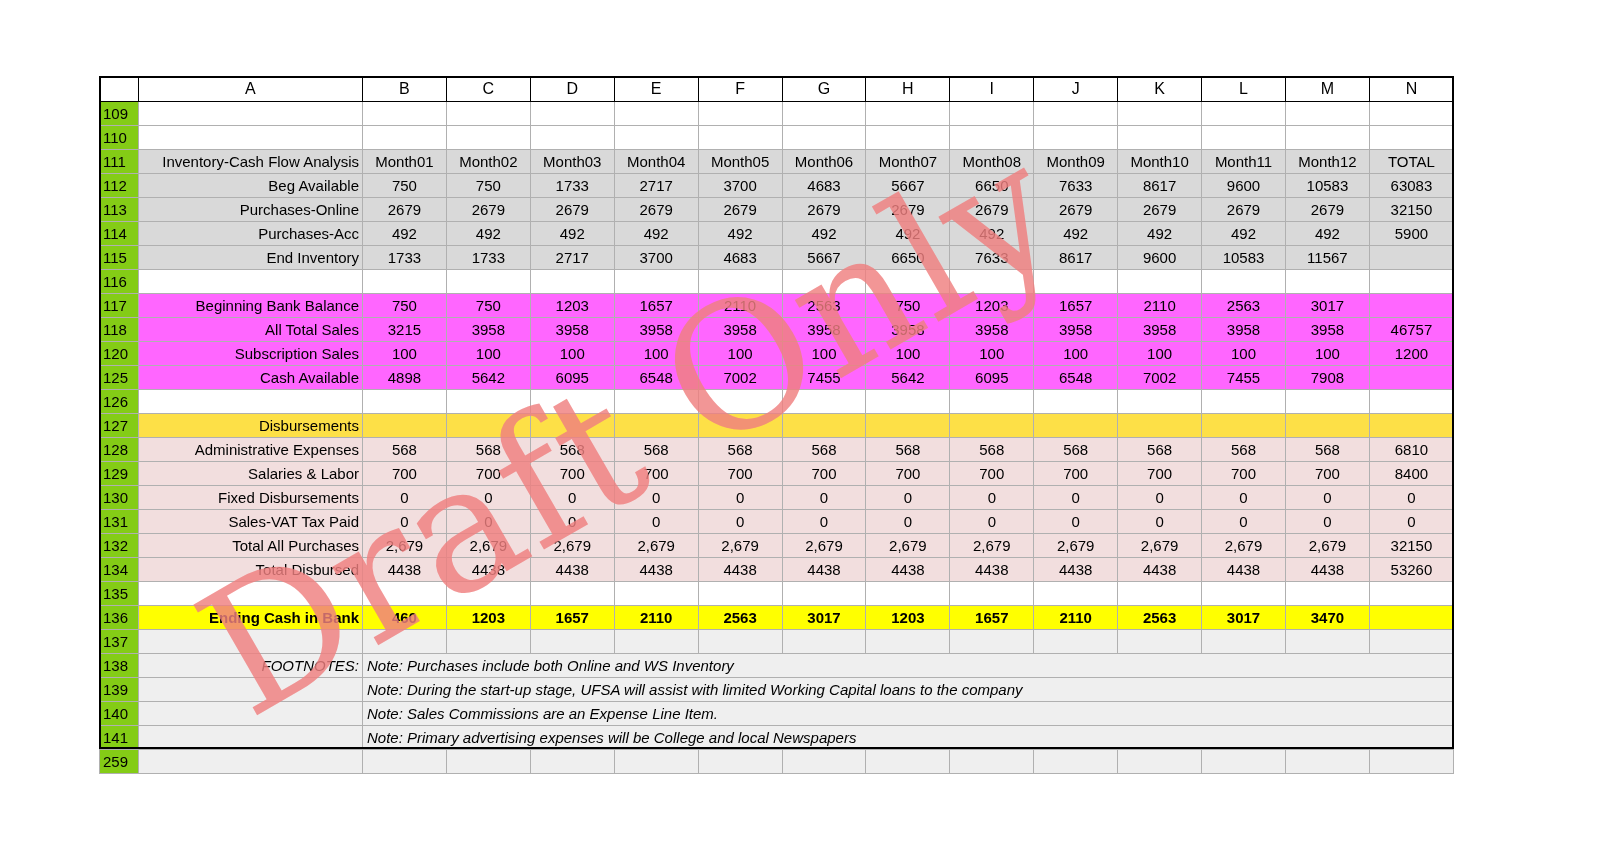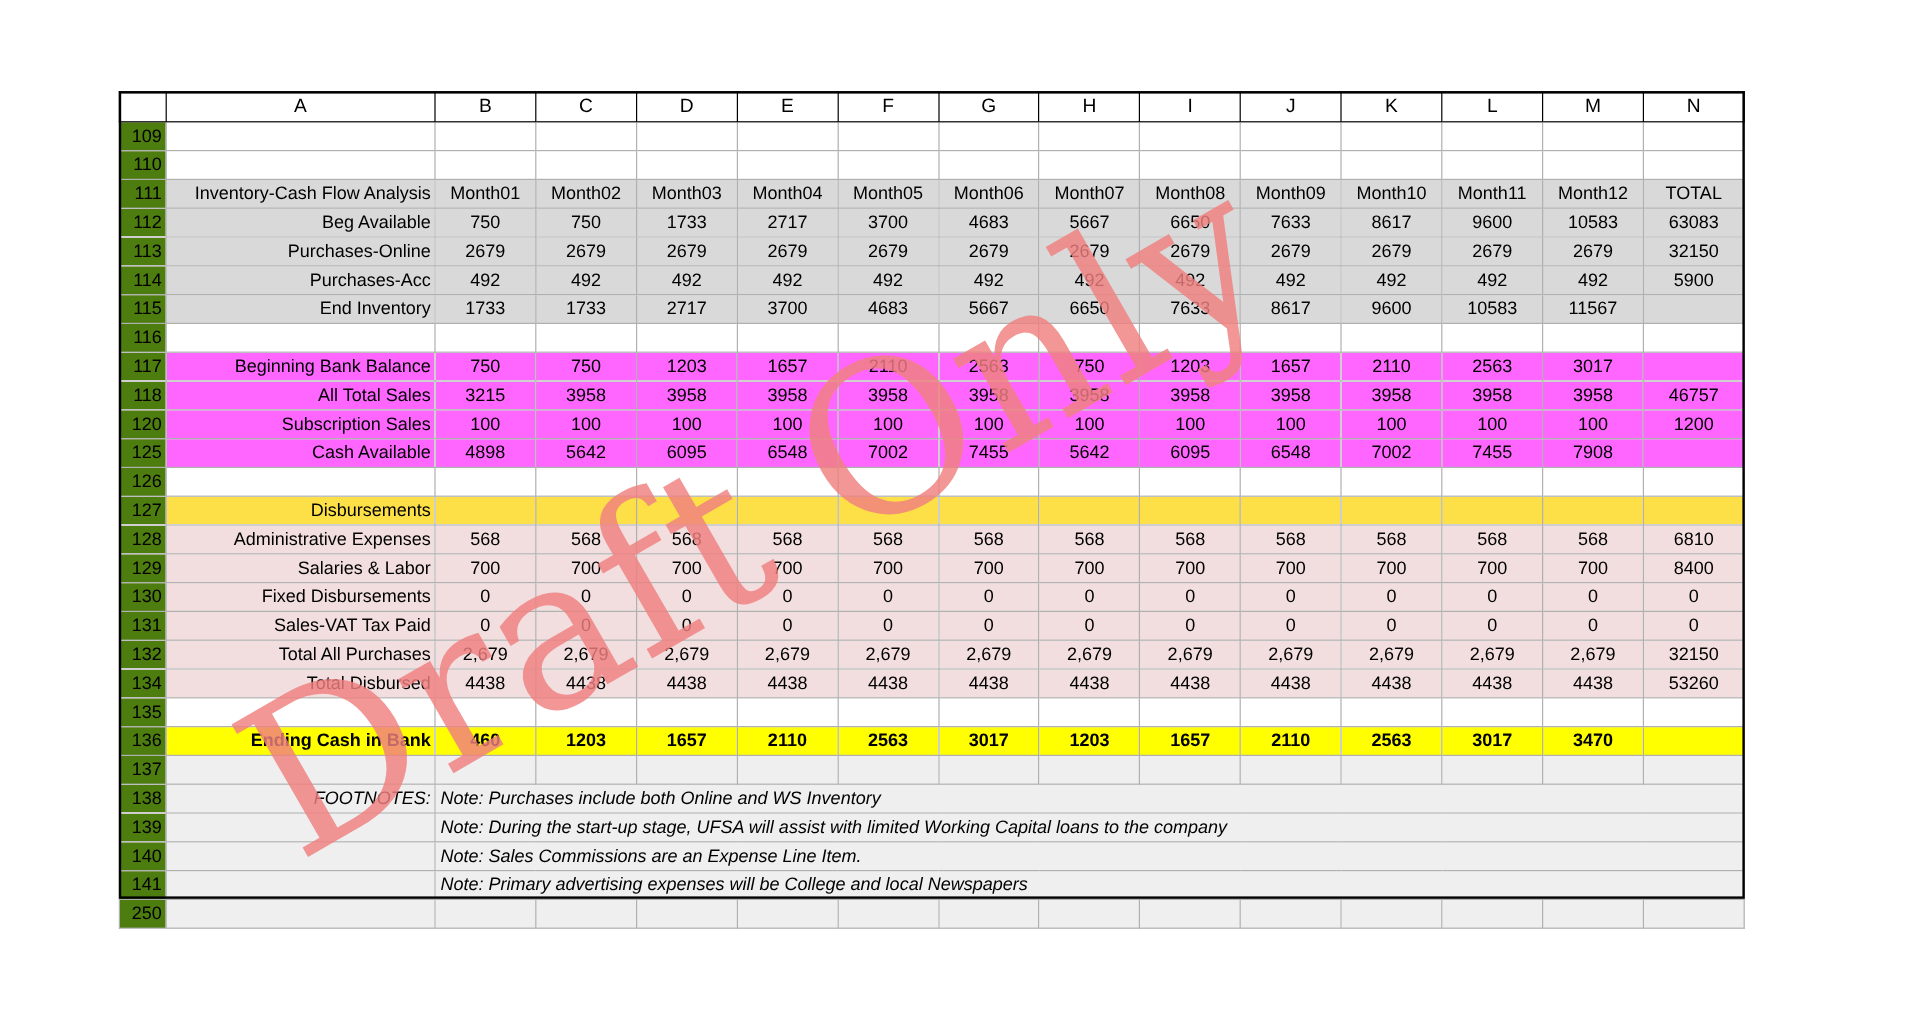--- a/index.html
+++ b/index.html
@@ -35,23 +35,22 @@
   tr.colhead th {
     background: #ffffff;
     text-align: center;
     font-size: 16px;
     border: 1px solid #000;
     height: 24px;
   }
   th.corner { width: 38px; background:#ffffff; }
   td.rowhead {
     width: 38px;
-    text-align: right;
     padding-right: 4px;
-    background: #4d7c0f;
+    background: #84cc16;
     border: 1px solid #000;
     font-size: 15px;
   }
   col.c-a { width: 219px; }
   col.c-n { width: 82px; }
   td.lbl { text-align: right; padding-left: 4px; }
   td.num { text-align: center; }
   
   tr.gray td:not(.rowhead) { background: #d9d9d9; }
   tr.magenta td:not(.rowhead) { background: #ff66ff; }
@@ -535,21 +534,21 @@
           <td class="rowhead">140</td>
           <td class="lbl"></td>
           <td class="note" colspan="13">Note: Sales Commissions are an Expense Line Item.</td>
         </tr>
         <tr class="foot">
           <td class="rowhead">141</td>
           <td class="lbl"></td>
           <td class="note" colspan="13">Note:  Primary advertising expenses will be College and local Newspapers</td>
         </tr>
         <tr class="foot">
-          <td class="rowhead">250</td>
+          <td class="rowhead">259</td>
           <td class="lbl"></td>
           <td class="num"></td>
           <td class="num"></td>
           <td class="num"></td>
           <td class="num"></td>
           <td class="num"></td>
           <td class="num"></td>
           <td class="num"></td>
           <td class="num"></td>
           <td class="num"></td>

